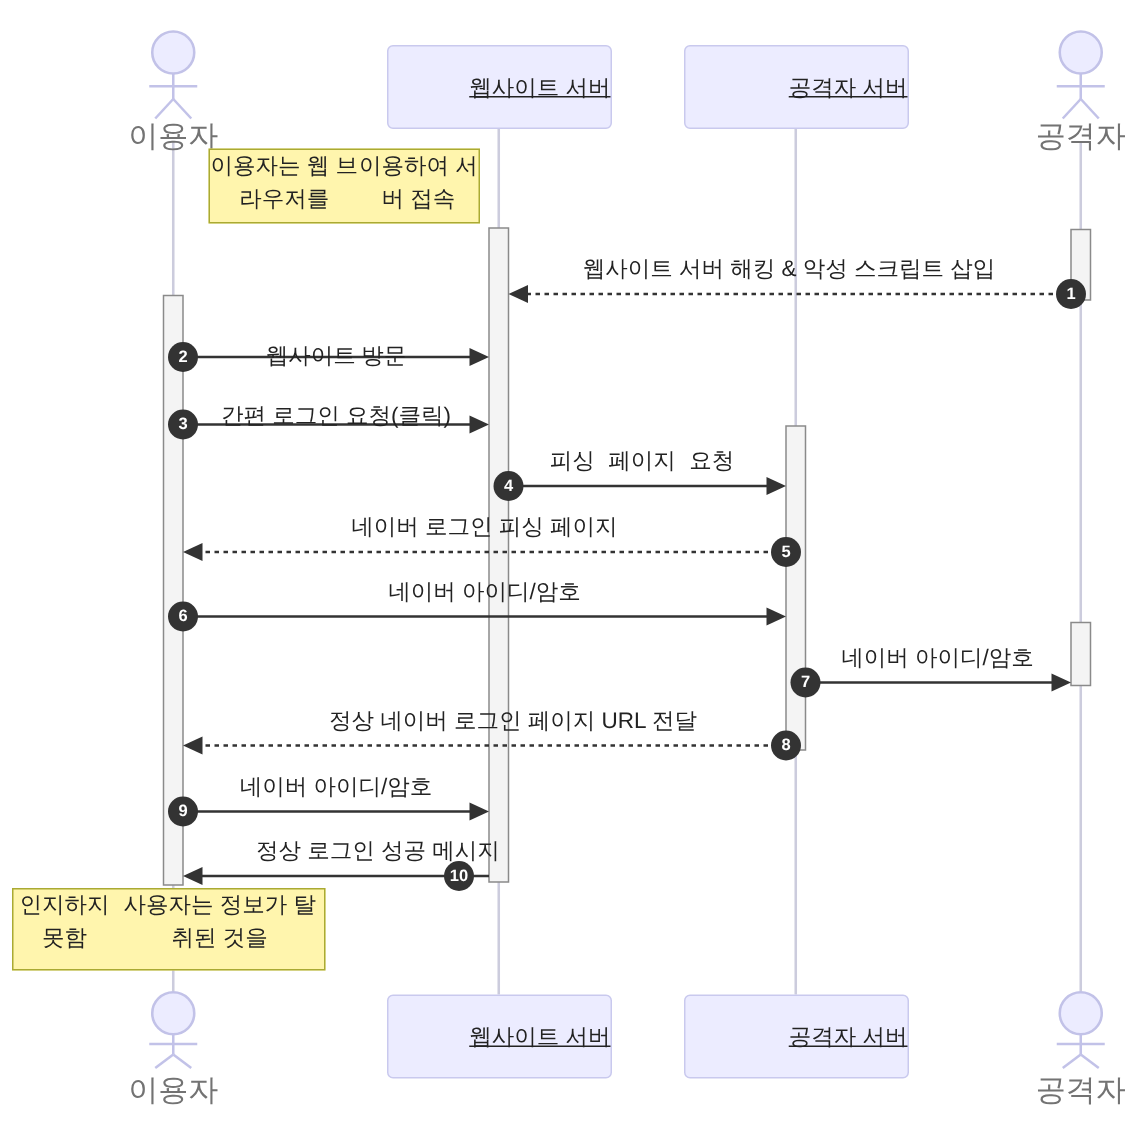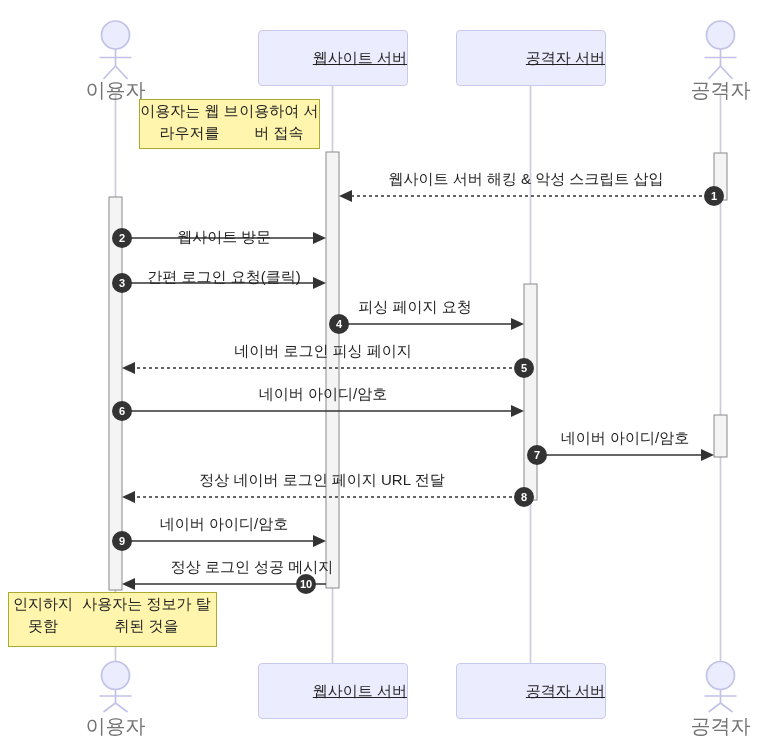--- a/index.html
+++ b/index.html
@@ -130,25 +130,25 @@
     <span>이용하여 서버 접속</span>
   </div>
   <div class="note" style="left:8px;top:592px;width:207px;height:53px;">
     <span>인지하지 못함</span>
     <span>사용자는 정보가 탈취된 것을</span>
   </div>
 
   <div class="msg-label" style="left:526px;top:170px;">웹사이트 서버 해킹 &amp; 악성 스크립트 삽입</div>
   <div class="msg-label" style="left:224px;top:228px;font-family:Liberation Serif, serif;">웹사이트 방문</div>
   <div class="msg-label" style="left:224px;top:257px;margin-top:11px;">간편 로그인 요청(클릭)</div>
-  <div class="msg-label" style="left:415px;top:298px;">피싱 페이지 요청</div>
+  <div class="msg-label" style="left:428px;top:298px;font-family:Liberation Mono, monospace;">피싱 페이지 요청</div>
   <div class="msg-label" style="left:323px;top:342px;">네이버 로그인 피싱 페이지</div>
   <div class="msg-label" style="left:323px;top:385px;">네이버 아이디/암호</div>
   <div class="msg-label" style="left:625px;top:429px;">네이버 아이디/암호</div>
-  <div class="msg-label" style="left:322px;top:471px;">정상 네이버 로그인 페이지 URL 전달</div>
+  <div class="msg-label" style="left:342px;top:471px;">정상 네이버 로그인 페이지 URL 전달</div>
   <div class="msg-label" style="left:224px;top:515px;">네이버 아이디/암호</div>
   <div class="msg-label" style="left:224px;top:558px;margin-left:28px;">정상 로그인 성공 메시지</div>
 
   <div class="num" style="left:704px;top:186px;">1</div>
   <div class="num" style="left:112px;top:228px;">2</div>
   <div class="num" style="left:112px;top:273px;">3</div>
   <div class="num" style="left:329px;top:314px;">4</div>
   <div class="num" style="left:514px;top:358px;">5</div>
   <div class="num" style="left:112px;top:401px;">6</div>
   <div class="num" style="left:527px;top:445px;">7</div>

